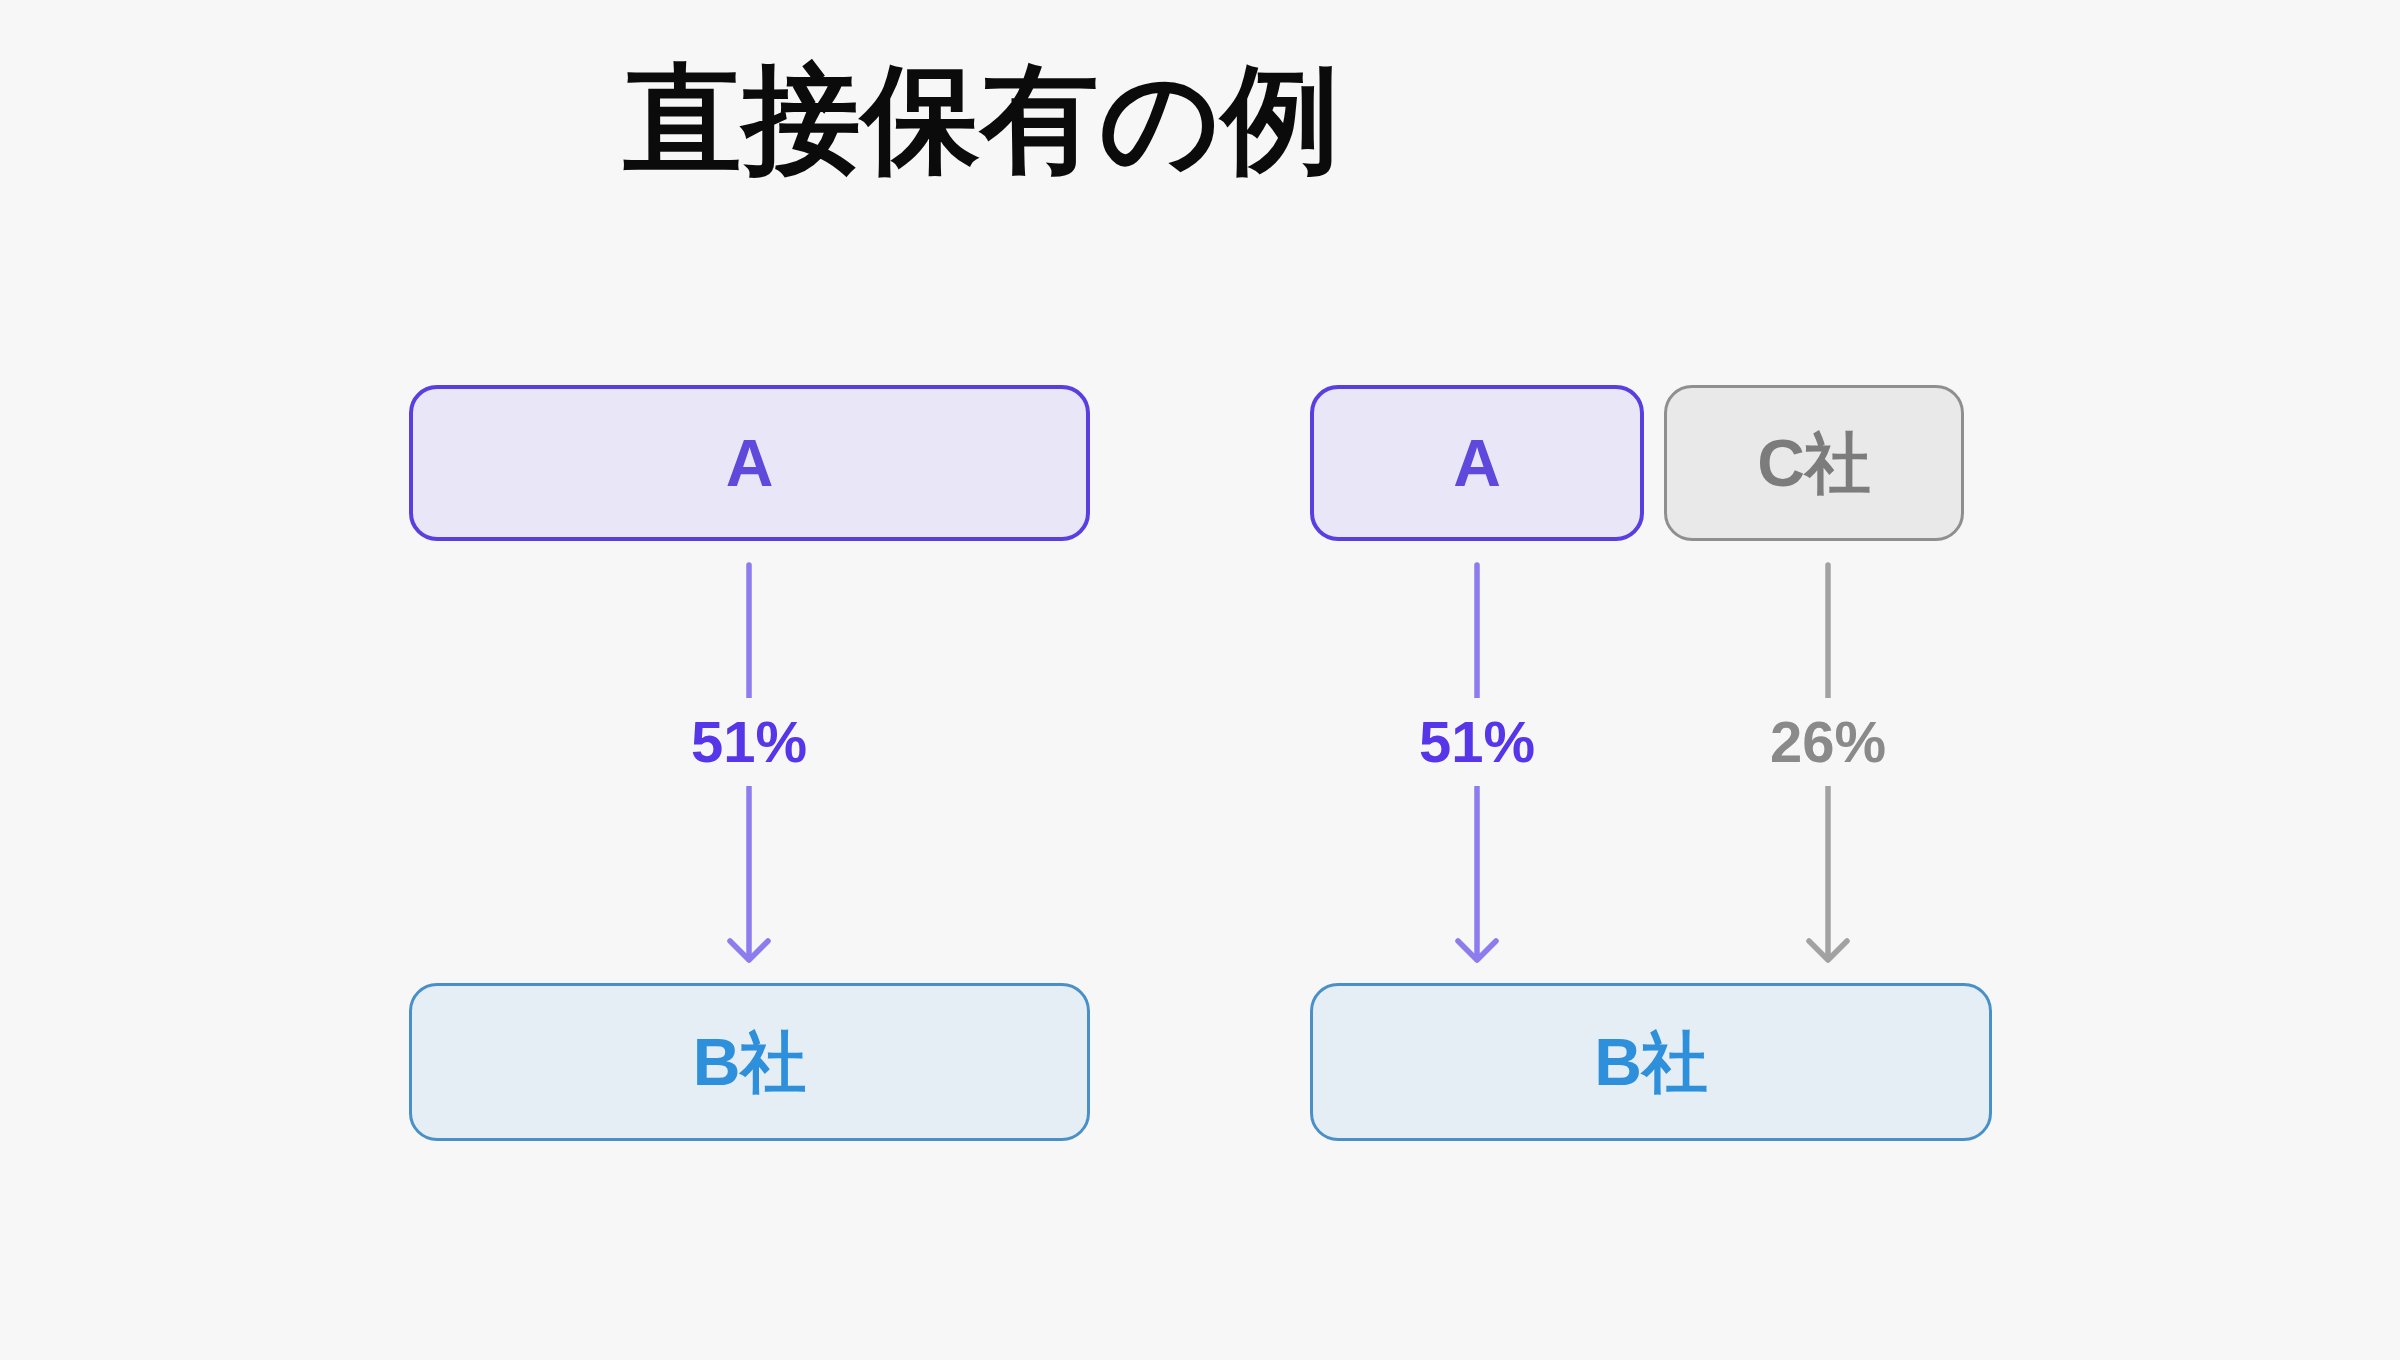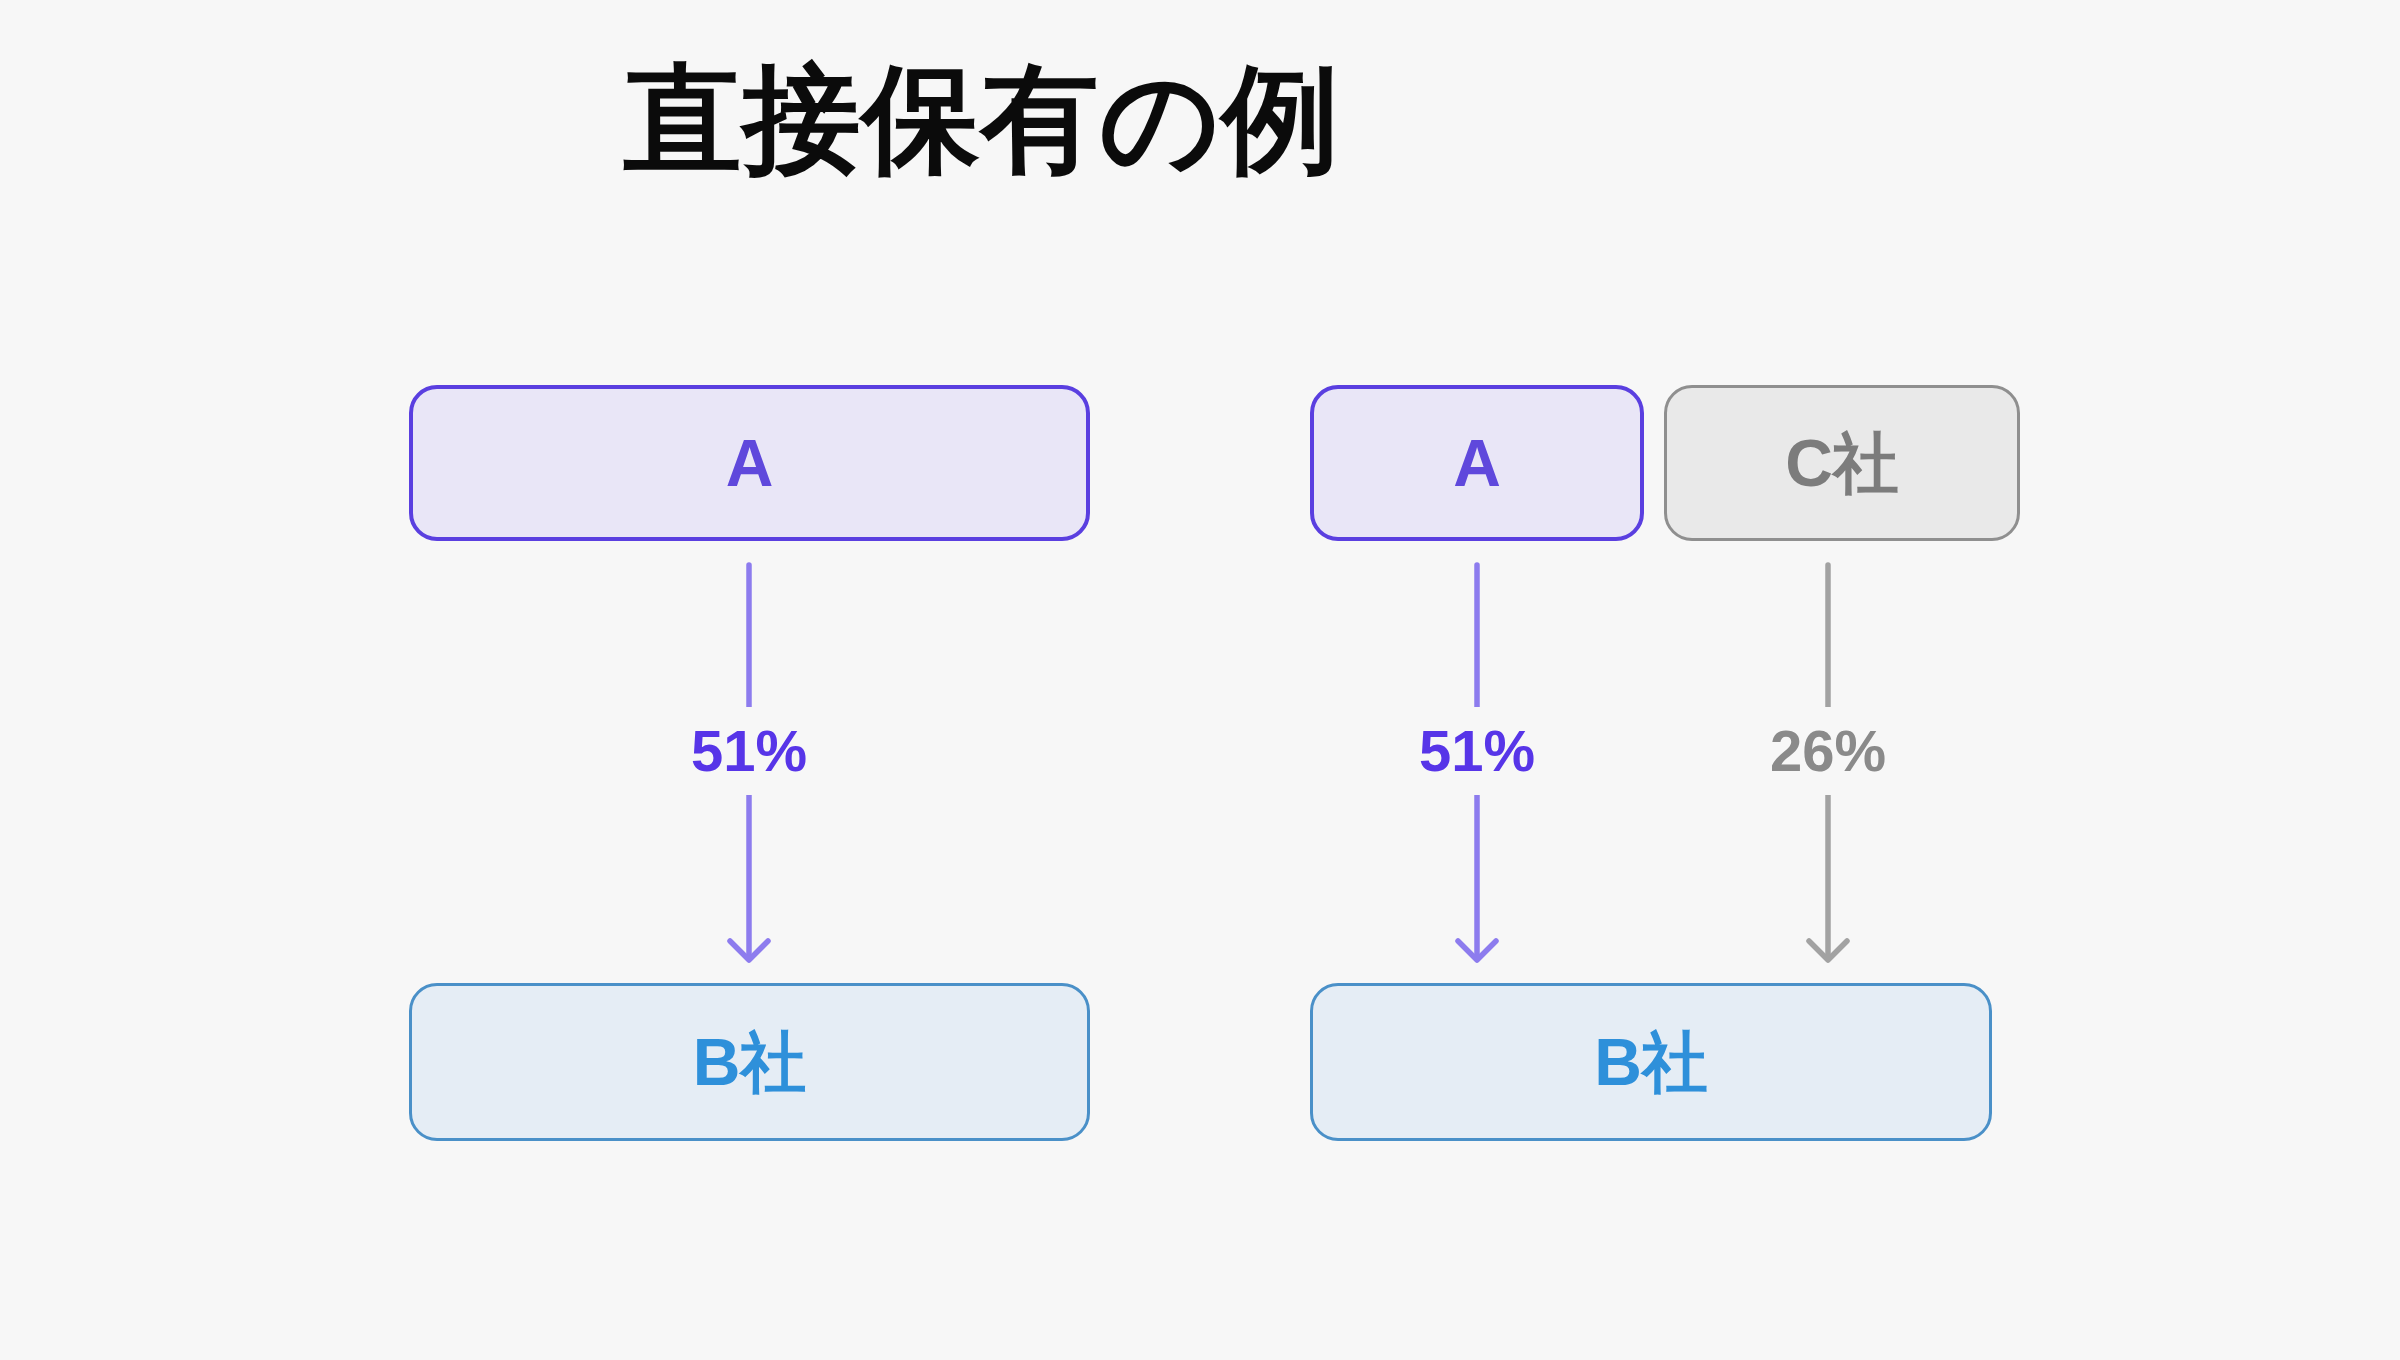--- a/index.html
+++ b/index.html
@@ -56,21 +56,21 @@
     border:3px solid var(--subsidiary-accent);
     color:var(--subsidiary-text);
   }
   .arrow{
     position:absolute;width:80px;height:443px;top:541px;
   }
   .arrow svg{display:block;width:80px;height:443px;}
   .arrow-purple{color:var(--parent-arrow);}
   .arrow-gray{color:var(--other-arrow);}
   .pct{
-    position:absolute;left:50%;top:210px;
+    position:absolute;left:50%;top:201px;
     transform:translate(-50%,-50%);
     background:var(--background);
     padding:15px 12px;
     font-size:58px;font-weight:700;line-height:1;
     white-space:nowrap;
   }
   .pct-purple{color:var(--parent-pct-text);}
   .pct-gray{color:var(--other-pct-text);}
 </style>
 </head>
@@ -96,21 +96,21 @@
     <div class="node node-subsidiary" style="left:409px;top:983px;width:681px;height:158px;">
       <span>B社</span>
     </div>
   </section>
 
   <section>
     <div class="node node-parent" style="left:1310px;top:385px;width:334px;height:156px;">
       <span>A</span>
     </div>
 
-    <div class="node node-other" style="left:1664px;top:385px;width:356px;height:156px;">
+    <div class="node node-other" style="left:1664px;top:385px;width:300px;height:156px;">
       <span>C社</span>
     </div>
 
     <div class="arrow arrow-purple" style="left:1437px;">
       <svg viewBox="0 0 80 443" fill="none" stroke="currentColor" stroke-width="5.5" stroke-linecap="round" stroke-linejoin="round">
         <line x1="40" y1="24" x2="40" y2="418"></line>
         <polyline points="21,400 40,419 59,400"></polyline>
       </svg>
       <span class="pct pct-purple">51%</span>
     </div>

